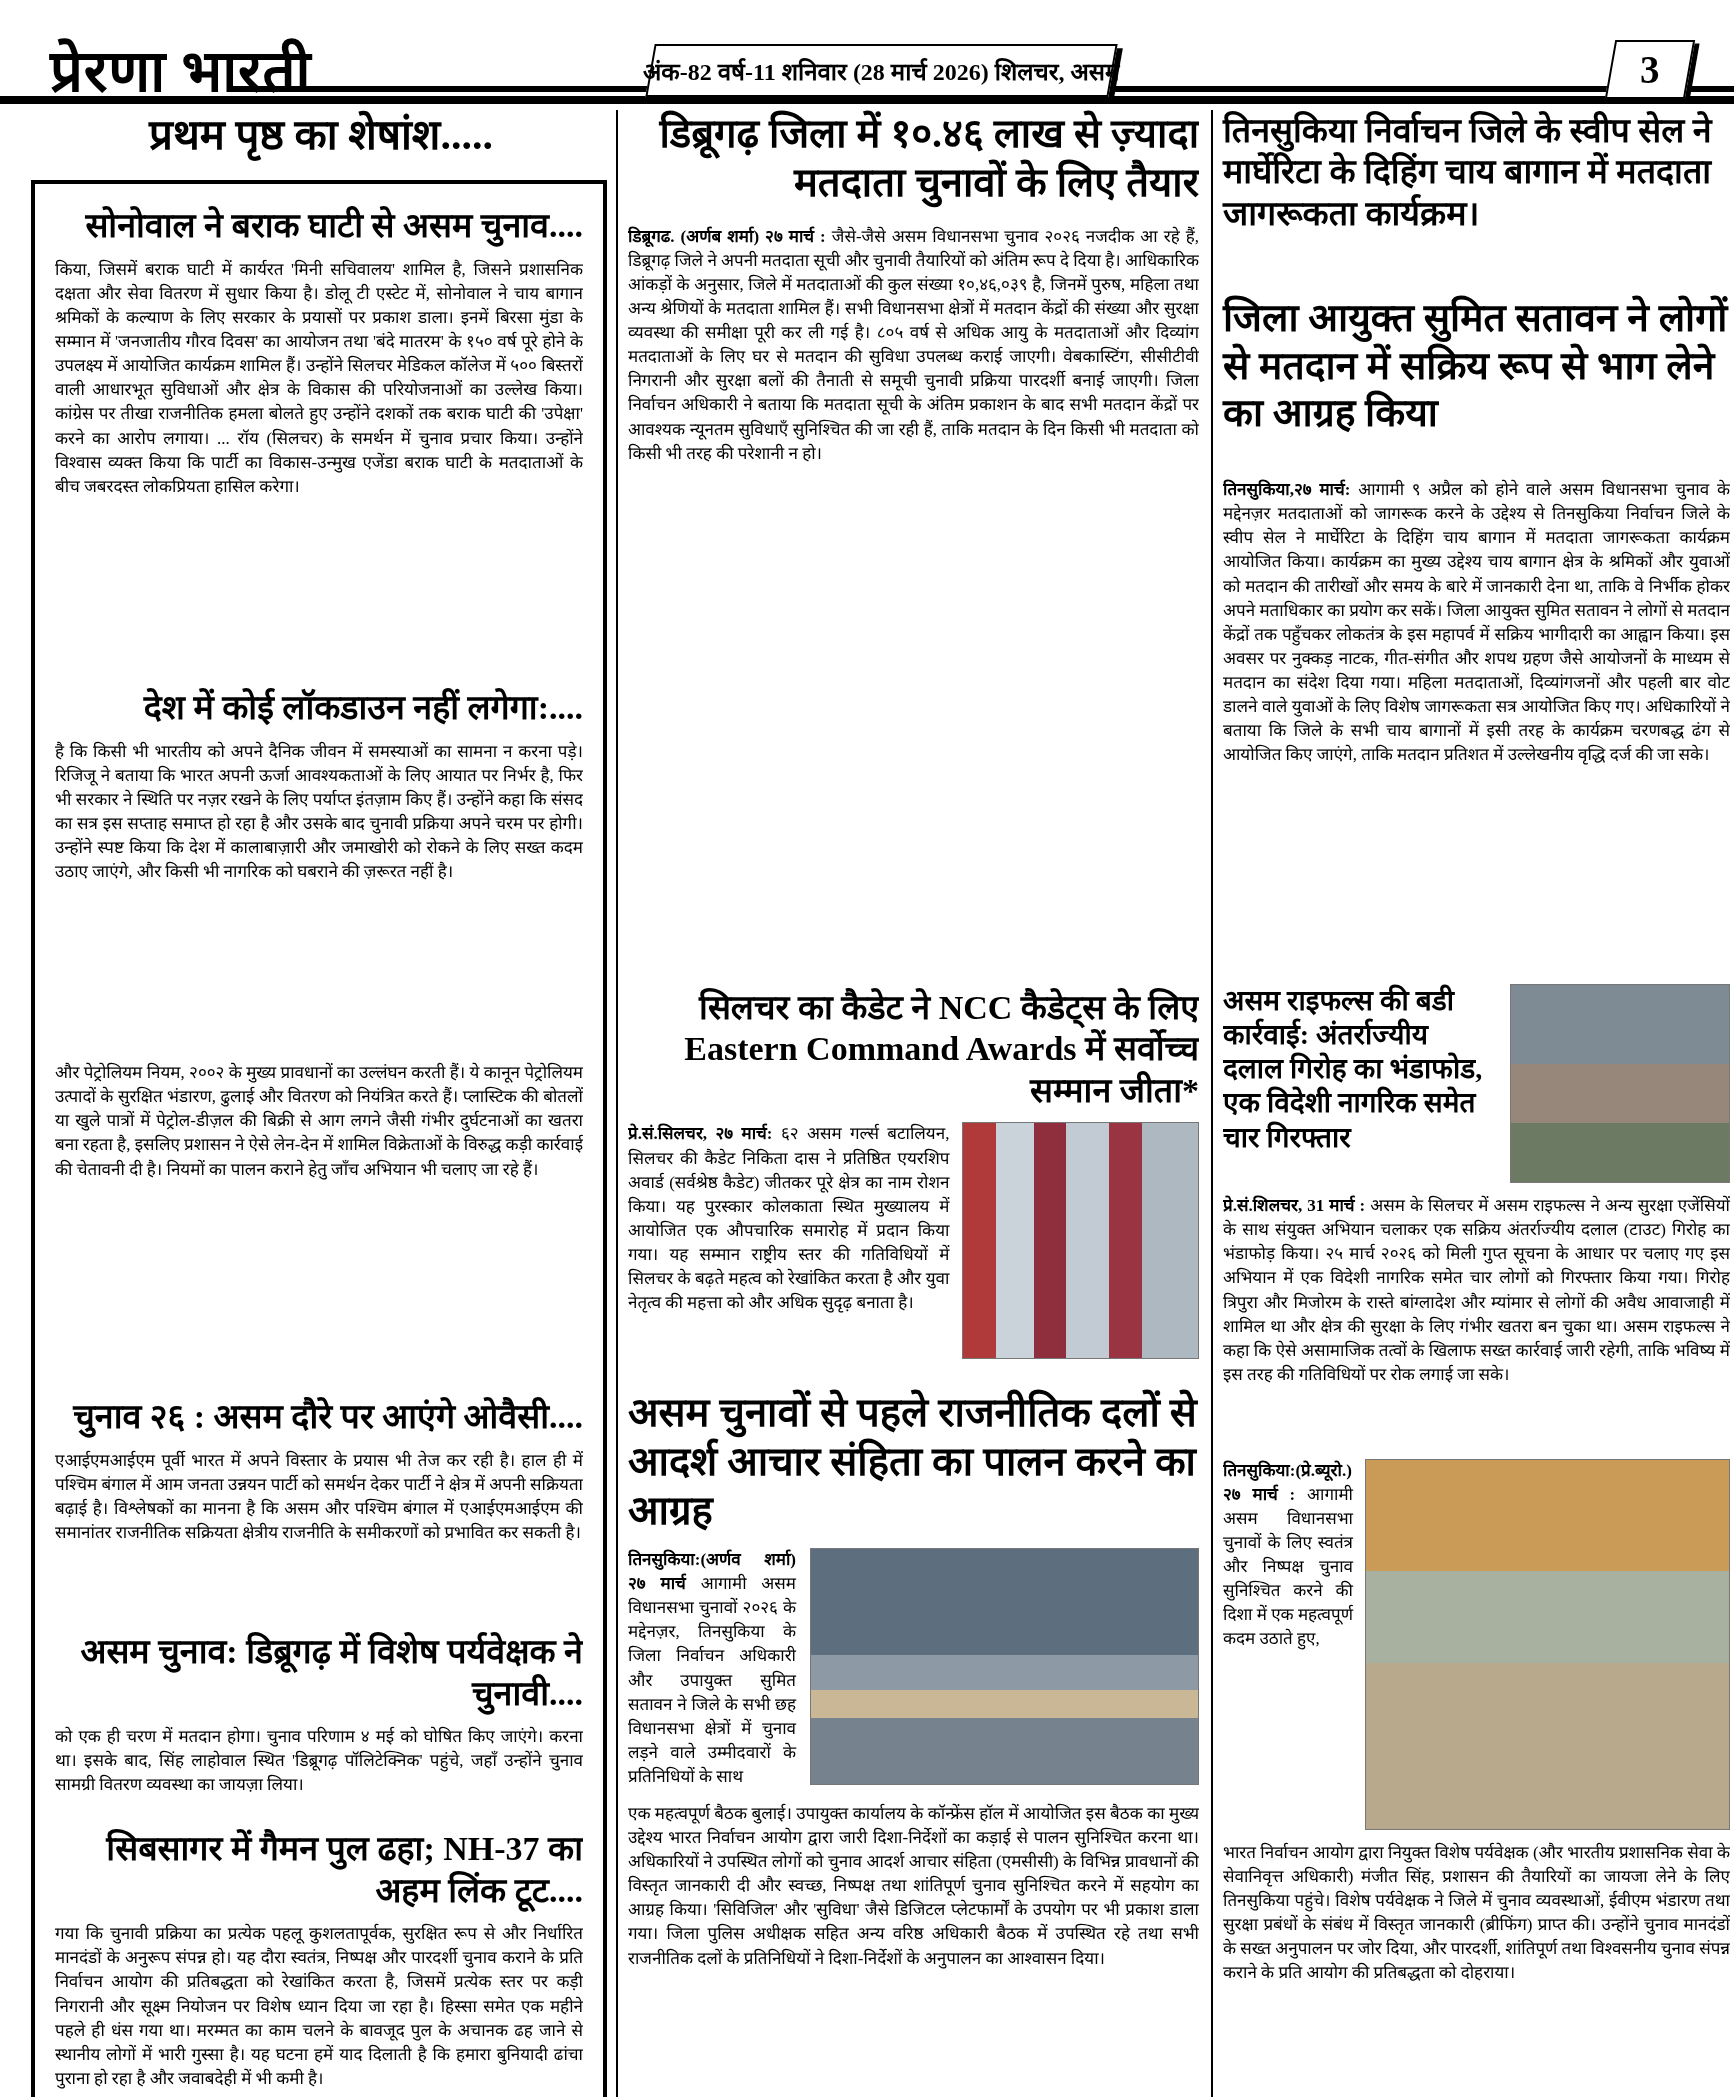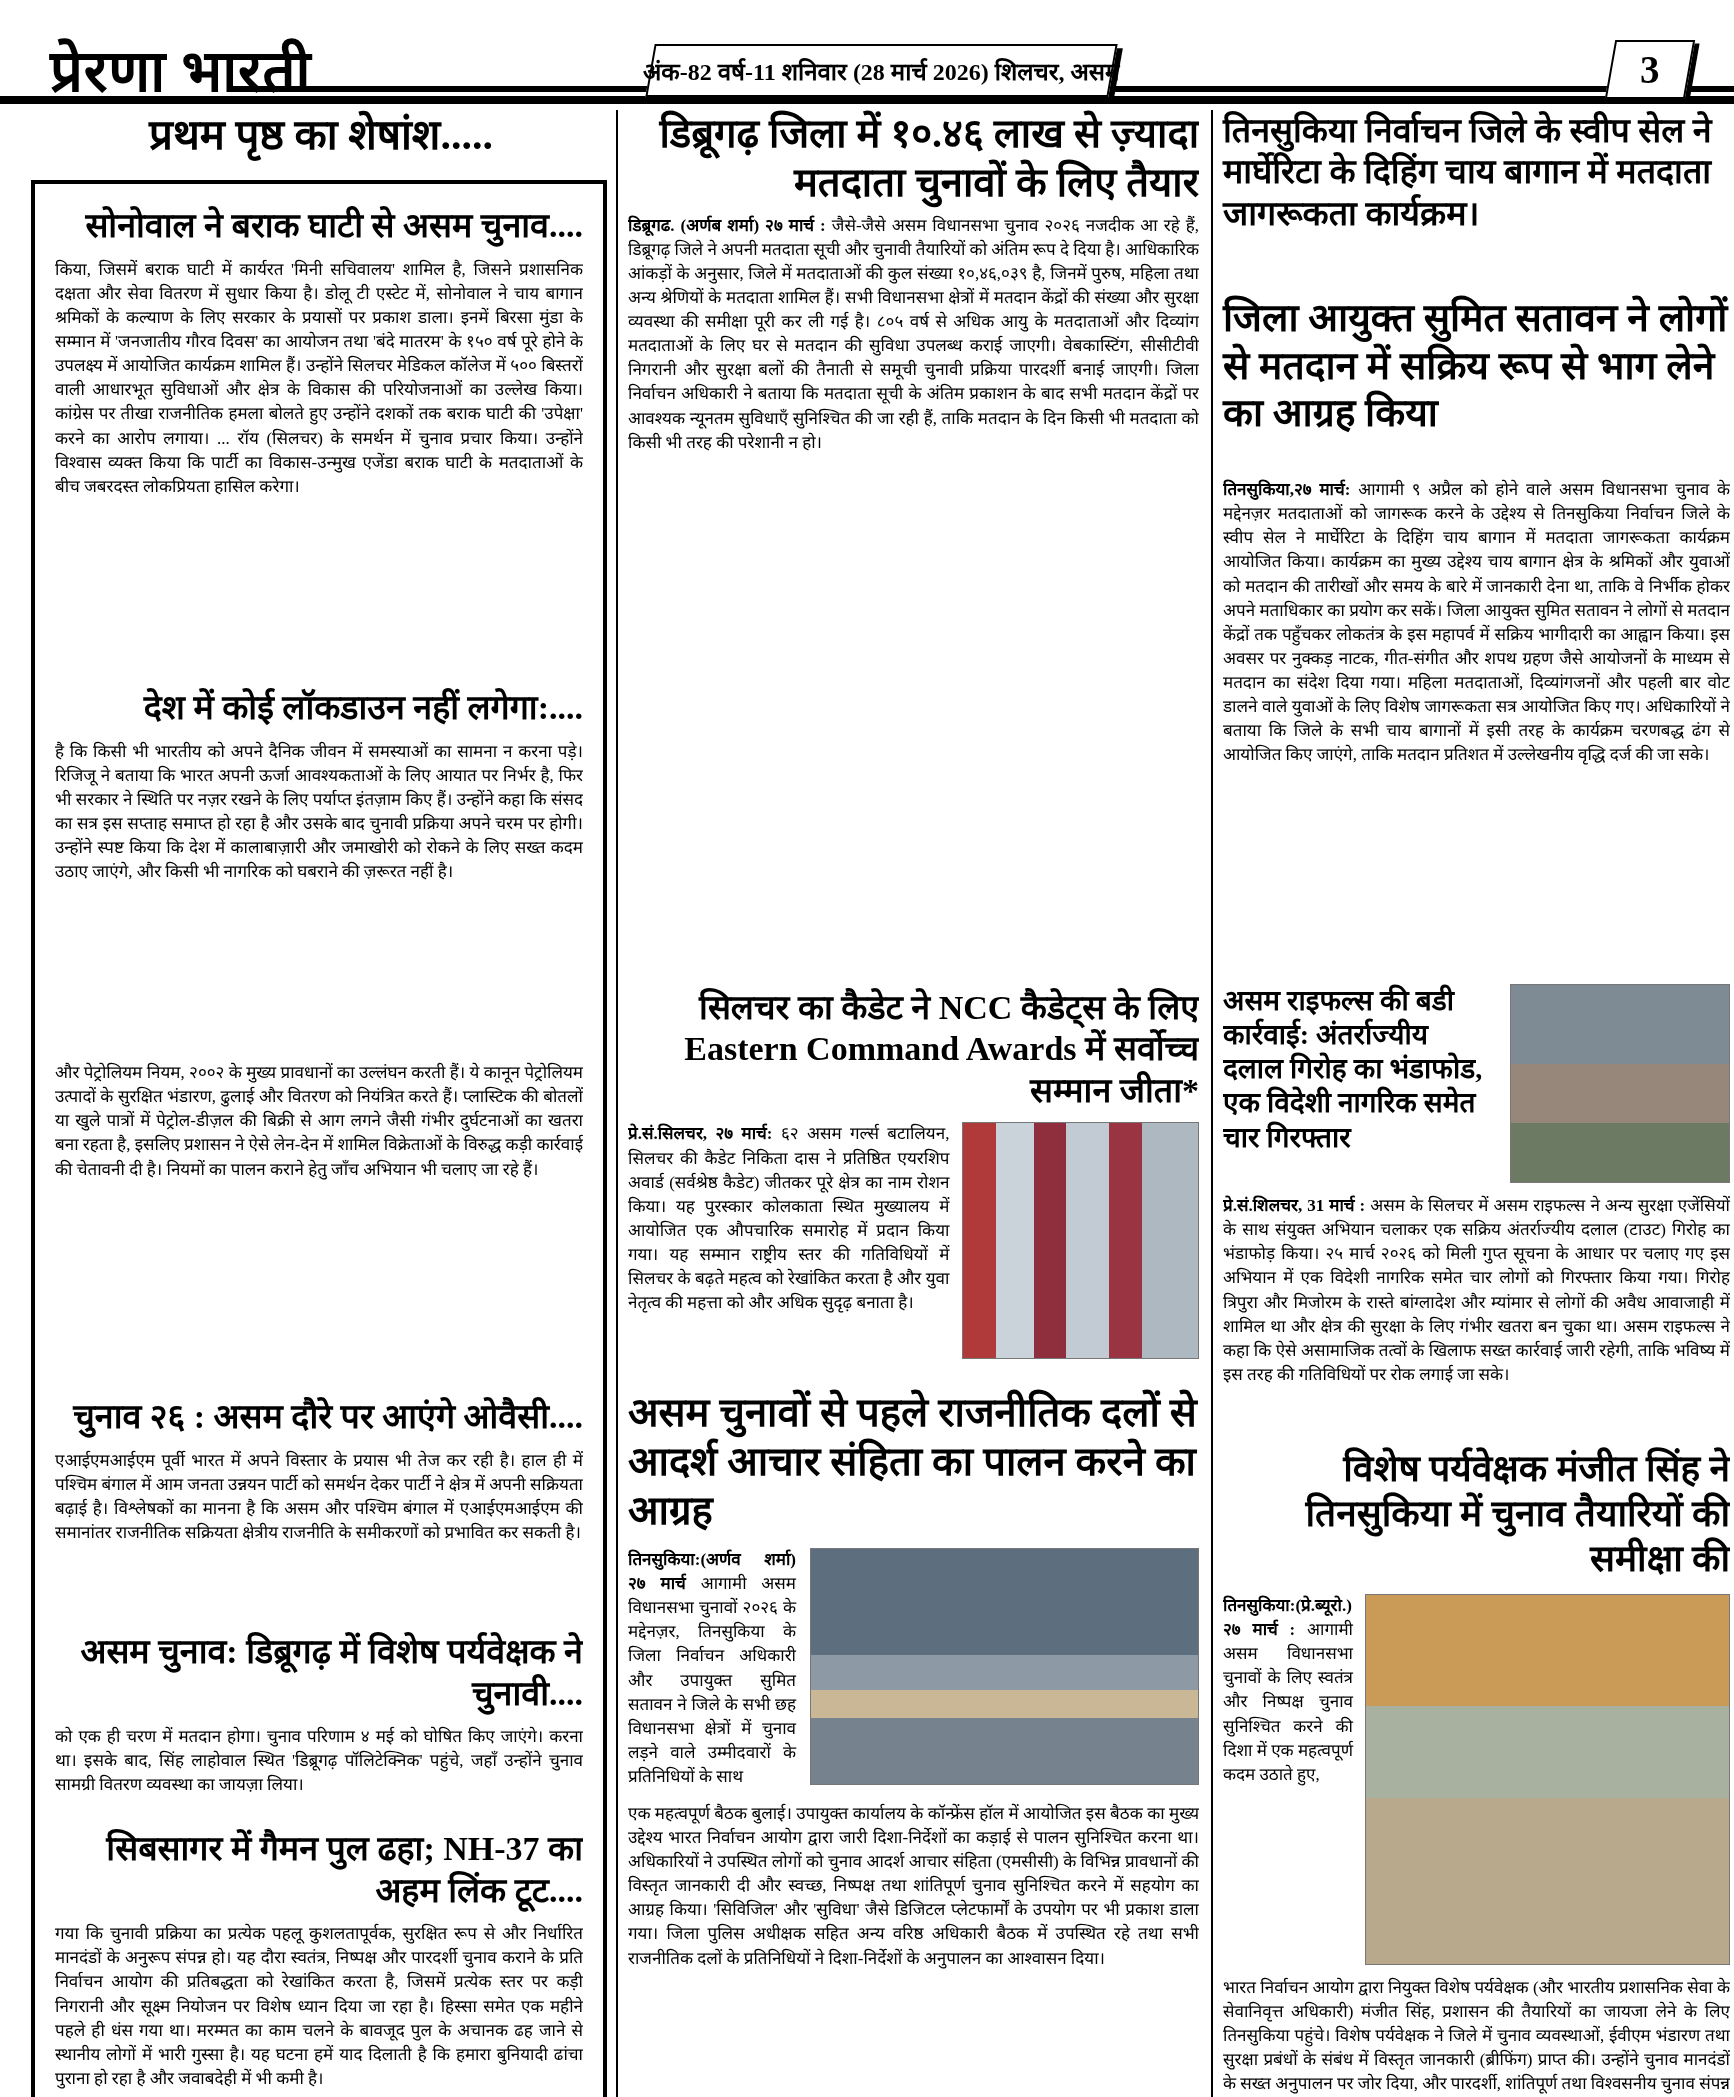--- a/index.html
+++ b/index.html
@@ -85,21 +85,21 @@
       <div class="body">को एक ही चरण में मतदान होगा। चुनाव परिणाम ४ मई को घोषित किए जाएंगे। करना था। इसके बाद, सिंह लाहोवाल स्थित 'डिब्रूगढ़ पॉलिटेक्निक' पहुंचे, जहाँ उन्होंने चुनाव सामग्री वितरण व्यवस्था का जायज़ा लिया।</div>
     </div>
     <div class="art" style="height:344px;">
       <div class="hl">सिबसागर में गैमन पुल ढहा; NH-37 का अहम लिंक टूट....</div>
       <div class="body">गया कि चुनावी प्रक्रिया का प्रत्येक पहलू कुशलतापूर्वक, सुरक्षित रूप से और निर्धारित मानदंडों के अनुरूप संपन्न हो। यह दौरा स्वतंत्र, निष्पक्ष और पारदर्शी चुनाव कराने के प्रति निर्वाचन आयोग की प्रतिबद्धता को रेखांकित करता है, जिसमें प्रत्येक स्तर पर कड़ी निगरानी और सूक्ष्म नियोजन पर विशेष ध्यान दिया जा रहा है। हिस्सा समेत एक महीने पहले ही धंस गया था। मरम्मत का काम चलने के बावजूद पुल के अचानक ढह जाने से स्थानीय लोगों में भारी गुस्सा है। यह घटना हमें याद दिलाती है कि हमारा बुनियादी ढांचा पुराना हो रहा है और जवाबदेही में भी कमी है।</div>
     </div>
   </div>
 
   <div class="abs m-art clip" style="top:110px;height:873px;">
     <div class="hl m-hl-big">डिब्रूगढ़ जिला में १०.४६ लाख से ज़्यादा मतदाता चुनावों के लिए तैयार</div>
-    <div class="body" style="margin-top:6px;">
+    <div class="body" style="margin-top:17px;">
       <span class="byline">डिब्रूगढ. (अर्णब शर्मा) २७ मार्च :</span>
       <span>जैसे-जैसे असम विधानसभा चुनाव २०२६ नजदीक आ रहे हैं, डिब्रूगढ़ जिले ने अपनी मतदाता सूची और चुनावी तैयारियों को अंतिम रूप दे दिया है। आधिकारिक आंकड़ों के अनुसार, जिले में मतदाताओं की कुल संख्या १०,४६,०३९ है, जिनमें पुरुष, महिला तथा अन्य श्रेणियों के मतदाता शामिल हैं। सभी विधानसभा क्षेत्रों में मतदान केंद्रों की संख्या और सुरक्षा व्यवस्था की समीक्षा पूरी कर ली गई है। ८०५ वर्ष से अधिक आयु के मतदाताओं और दिव्यांग मतदाताओं के लिए घर से मतदान की सुविधा उपलब्ध कराई जाएगी। वेबकास्टिंग, सीसीटीवी निगरानी और सुरक्षा बलों की तैनाती से समूची चुनावी प्रक्रिया पारदर्शी बनाई जाएगी। जिला निर्वाचन अधिकारी ने बताया कि मतदाता सूची के अंतिम प्रकाशन के बाद सभी मतदान केंद्रों पर आवश्यक न्यूनतम सुविधाएँ सुनिश्चित की जा रही हैं, ताकि मतदान के दिन किसी भी मतदाता को किसी भी तरह की परेशानी न हो।</span>
     </div>
   </div>
 
   <div class="abs m-art clip" style="top:987px;height:394px;">
     <div class="hl m-hl-mid">सिलचर का कैडेट ने NCC कैडेट्स के लिए Eastern Command Awards में सर्वोच्च सम्मान जीता*</div>
     <div style="display:flex;gap:12.6px;margin-top:11px;">
       <div class="body" style="flex:1;">
         <span class="byline">प्रे.सं.सिलचर, २७ मार्च:</span>
@@ -139,21 +139,20 @@
       <div class="hl" style="font-size:28px;text-align:left;flex:1;">असम राइफल्स की बडी कार्रवाई: अंतर्राज्यीय दलाल गिरोह का भंडाफोड, एक विदेशी नागरिक समेत चार गिरफ्तार</div>
       <div class="photo ph-group" style="width:218px;height:197px;flex:none;"></div>
     </div>
     <div class="body" style="margin-top:11px;">
       <span class="byline">प्रे.सं.शिलचर, 31 मार्च :</span>
       <span>असम के सिलचर में असम राइफल्स ने अन्य सुरक्षा एजेंसियों के साथ संयुक्त अभियान चलाकर एक सक्रिय अंतर्राज्यीय दलाल (टाउट) गिरोह का भंडाफोड़ किया। २५ मार्च २०२६ को मिली गुप्त सूचना के आधार पर चलाए गए इस अभियान में एक विदेशी नागरिक समेत चार लोगों को गिरफ्तार किया गया। गिरोह त्रिपुरा और मिजोरम के रास्ते बांग्लादेश और म्यांमार से लोगों की अवैध आवाजाही में शामिल था और क्षेत्र की सुरक्षा के लिए गंभीर खतरा बन चुका था। असम राइफल्स ने कहा कि ऐसे असामाजिक तत्वों के खिलाफ सख्त कार्रवाई जारी रहेगी, ताकि भविष्य में इस तरह की गतिविधियों पर रोक लगाई जा सके।</span>
     </div>
   </div>
 
   <div class="abs r-art clip" style="top:1446px;height:730px;">
-    <div class="hl" style="font-size:37px;">विशेष पर्यवेक्षक मंजीत सिंह ने तिनसुकिया में चुनाव तैयारियों की समीक्षा की</div>
     <div style="display:flex;gap:11.7px;margin-top:12.6px;">
       <div class="body" style="width:130px;flex:none;">
         <span class="byline">तिनसुकिया:(प्रे.ब्यूरो.) २७ मार्च :</span>
         <span>आगामी असम विधानसभा चुनावों के लिए स्वतंत्र और निष्पक्ष चुनाव सुनिश्चित करने की दिशा में एक महत्वपूर्ण कदम उठाते हुए,</span>
       </div>
       <div class="photo ph-walk" style="flex:1;height:369px;"></div>
     </div>
     <div class="body" style="margin-top:11px;">भारत निर्वाचन आयोग द्वारा नियुक्त विशेष पर्यवेक्षक (और भारतीय प्रशासनिक सेवा के सेवानिवृत्त अधिकारी) मंजीत सिंह, प्रशासन की तैयारियों का जायजा लेने के लिए तिनसुकिया पहुंचे। विशेष पर्यवेक्षक ने जिले में चुनाव व्यवस्थाओं, ईवीएम भंडारण तथा सुरक्षा प्रबंधों के संबंध में विस्तृत जानकारी (ब्रीफिंग) प्राप्त की। उन्होंने चुनाव मानदंडों के सख्त अनुपालन पर जोर दिया, और पारदर्शी, शांतिपूर्ण तथा विश्वसनीय चुनाव संपन्न कराने के प्रति आयोग की प्रतिबद्धता को दोहराया।</div>
   </div>
 

